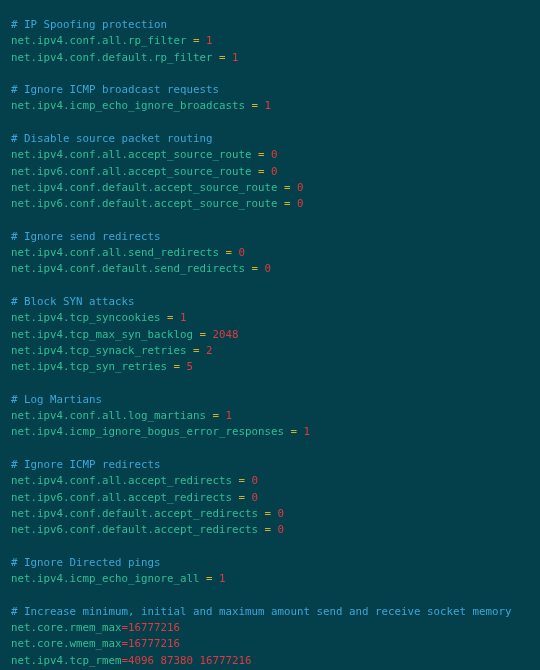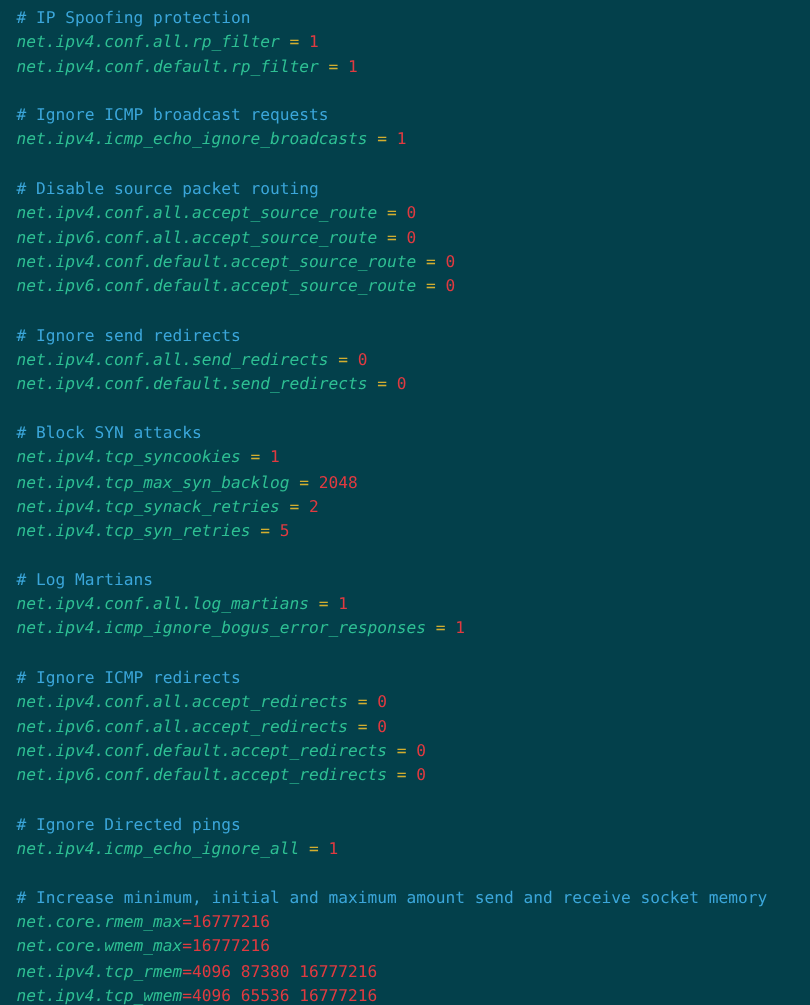--- a/index.html
+++ b/index.html
@@ -11,39 +11,39 @@
   body {
     width: 540px;
     height: 670px;
     overflow: hidden;
     font-family: "DejaVu Sans Mono", "Liberation Mono", monospace;
   }
   #editor {
     width: 540px;
     height: 670px;
     box-sizing: border-box;
-    padding: 4px 0 0 11px;
+    padding: 17px 0 0 11px;
     background: #03404b;
     font-size: 10.8px;
     line-height: 16.3px;
     letter-spacing: 0px;
     white-space: pre;
     overflow: hidden;
   }
   .line {
     height: 16.3px;
     white-space: pre;
     font-size: 10.8px;
     line-height: 16.3px;
   }
   .line.blank {
     height: 16.3px;
   }
   .tok-comment { color: #3ba6da; }
-  .tok-key     { color: #2ebf93; font-style: italic; }
+  .tok-key     { color: #2ebf93; }
   .tok-op      { color: #d2ae2f; }
   .tok-val     { color: #e03a40; }
   .tok-op-red  { color: #e03a40; }
 </style>
 </head>
 <body>
 
 <div id="editor"><div class="line"><span class="tok-comment"># IP Spoofing protection</span></div><div class="line"><span class="tok-key">net.ipv4.conf.all.rp_filter</span><span class="tok-op"> = </span><span class="tok-val">1</span></div><div class="line"><span class="tok-key">net.ipv4.conf.default.rp_filter</span><span class="tok-op"> = </span><span class="tok-val">1</span></div><div class="line blank">&nbsp;</div><div class="line"><span class="tok-comment"># Ignore ICMP broadcast requests</span></div><div class="line"><span class="tok-key">net.ipv4.icmp_echo_ignore_broadcasts</span><span class="tok-op"> = </span><span class="tok-val">1</span></div><div class="line blank">&nbsp;</div><div class="line"><span class="tok-comment"># Disable source packet routing</span></div><div class="line"><span class="tok-key">net.ipv4.conf.all.accept_source_route</span><span class="tok-op"> = </span><span class="tok-val">0</span></div><div class="line"><span class="tok-key">net.ipv6.conf.all.accept_source_route</span><span class="tok-op"> = </span><span class="tok-val">0</span></div><div class="line"><span class="tok-key">net.ipv4.conf.default.accept_source_route</span><span class="tok-op"> = </span><span class="tok-val">0</span></div><div class="line"><span class="tok-key">net.ipv6.conf.default.accept_source_route</span><span class="tok-op"> = </span><span class="tok-val">0</span></div><div class="line blank">&nbsp;</div><div class="line"><span class="tok-comment"># Ignore send redirects</span></div><div class="line"><span class="tok-key">net.ipv4.conf.all.send_redirects</span><span class="tok-op"> = </span><span class="tok-val">0</span></div><div class="line"><span class="tok-key">net.ipv4.conf.default.send_redirects</span><span class="tok-op"> = </span><span class="tok-val">0</span></div><div class="line blank">&nbsp;</div><div class="line"><span class="tok-comment"># Block SYN attacks</span></div><div class="line"><span class="tok-key">net.ipv4.tcp_syncookies</span><span class="tok-op"> = </span><span class="tok-val">1</span></div><div class="line"><span class="tok-key">net.ipv4.tcp_max_syn_backlog</span><span class="tok-op"> = </span><span class="tok-val">2048</span></div><div class="line"><span class="tok-key">net.ipv4.tcp_synack_retries</span><span class="tok-op"> = </span><span class="tok-val">2</span></div><div class="line"><span class="tok-key">net.ipv4.tcp_syn_retries</span><span class="tok-op"> = </span><span class="tok-val">5</span></div><div class="line blank">&nbsp;</div><div class="line"><span class="tok-comment"># Log Martians</span></div><div class="line"><span class="tok-key">net.ipv4.conf.all.log_martians</span><span class="tok-op"> = </span><span class="tok-val">1</span></div><div class="line"><span class="tok-key">net.ipv4.icmp_ignore_bogus_error_responses</span><span class="tok-op"> = </span><span class="tok-val">1</span></div><div class="line blank">&nbsp;</div><div class="line"><span class="tok-comment"># Ignore ICMP redirects</span></div><div class="line"><span class="tok-key">net.ipv4.conf.all.accept_redirects</span><span class="tok-op"> = </span><span class="tok-val">0</span></div><div class="line"><span class="tok-key">net.ipv6.conf.all.accept_redirects</span><span class="tok-op"> = </span><span class="tok-val">0</span></div><div class="line"><span class="tok-key">net.ipv4.conf.default.accept_redirects</span><span class="tok-op"> = </span><span class="tok-val">0</span></div><div class="line"><span class="tok-key">net.ipv6.conf.default.accept_redirects</span><span class="tok-op"> = </span><span class="tok-val">0</span></div><div class="line blank">&nbsp;</div><div class="line"><span class="tok-comment"># Ignore Directed pings</span></div><div class="line"><span class="tok-key">net.ipv4.icmp_echo_ignore_all</span><span class="tok-op"> = </span><span class="tok-val">1</span></div><div class="line blank">&nbsp;</div><div class="line"><span class="tok-comment"># Increase minimum, initial and maximum amount send and receive socket memory</span></div><div class="line"><span class="tok-key">net.core.rmem_max</span><span class="tok-op-red">=</span><span class="tok-val">16777216</span></div><div class="line"><span class="tok-key">net.core.wmem_max</span><span class="tok-op-red">=</span><span class="tok-val">16777216</span></div><div class="line"><span class="tok-key">net.ipv4.tcp_rmem</span><span class="tok-op-red">=</span><span class="tok-val">4096 87380 16777216</span></div><div class="line"><span class="tok-key">net.ipv4.tcp_wmem</span><span class="tok-op-red">=</span><span class="tok-val">4096 65536 16777216</span></div></div>
 
 </body></html>

